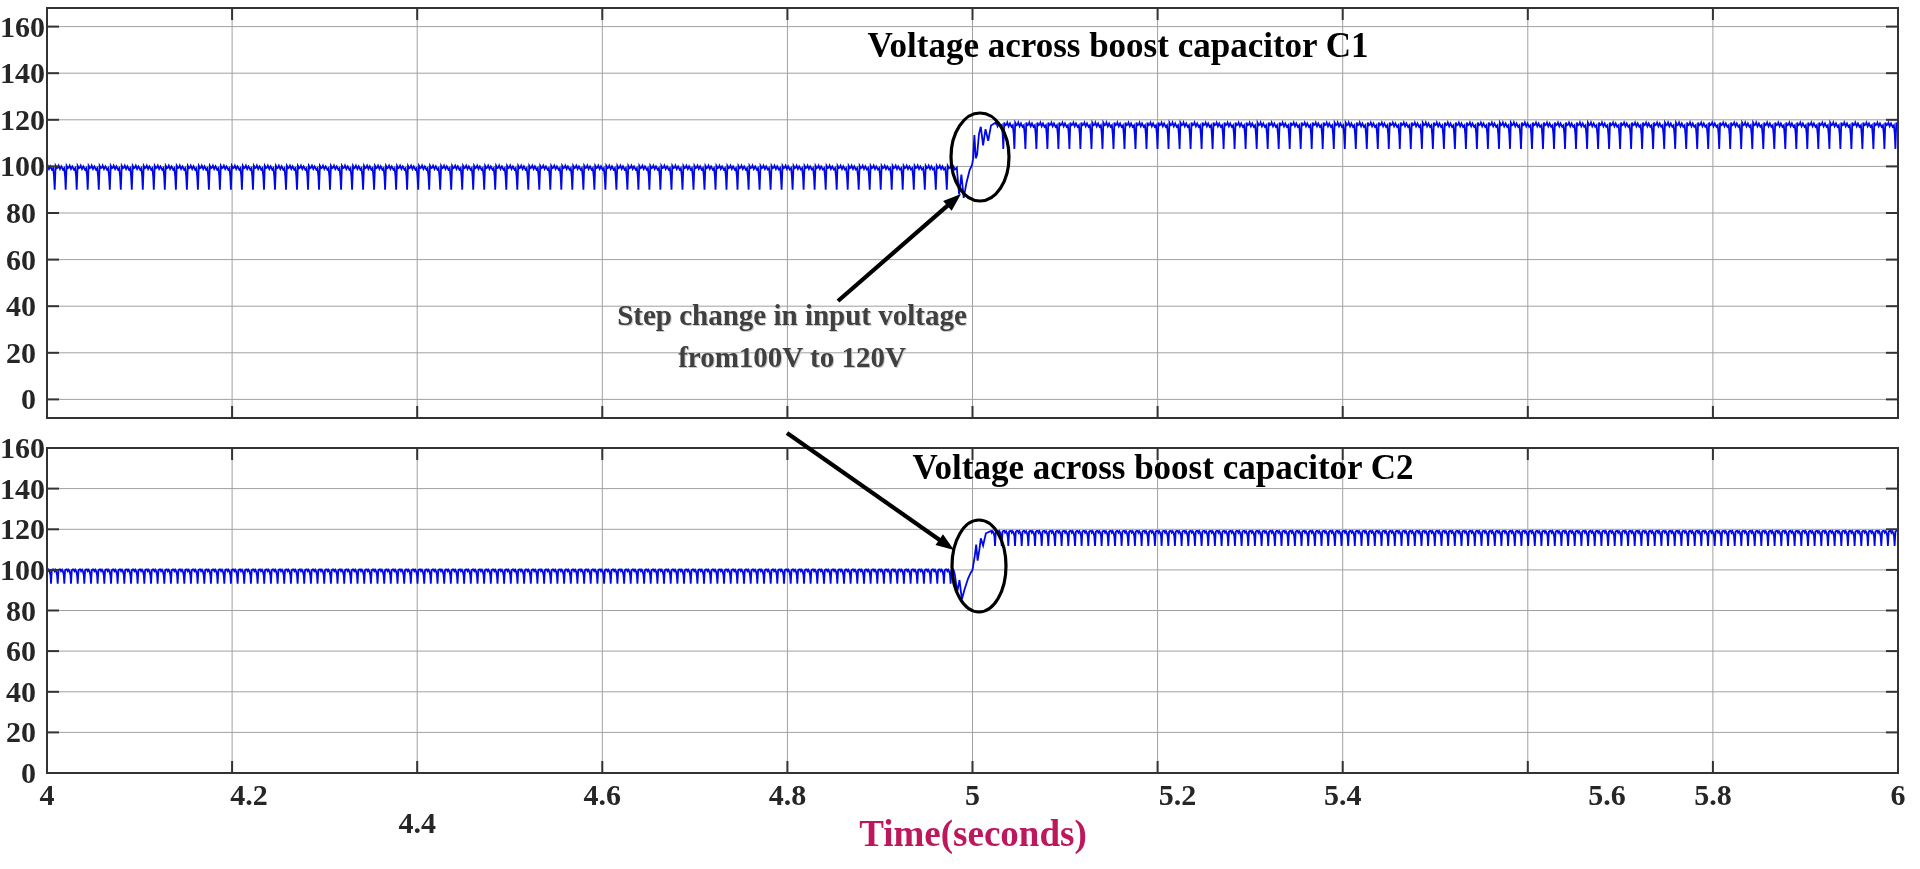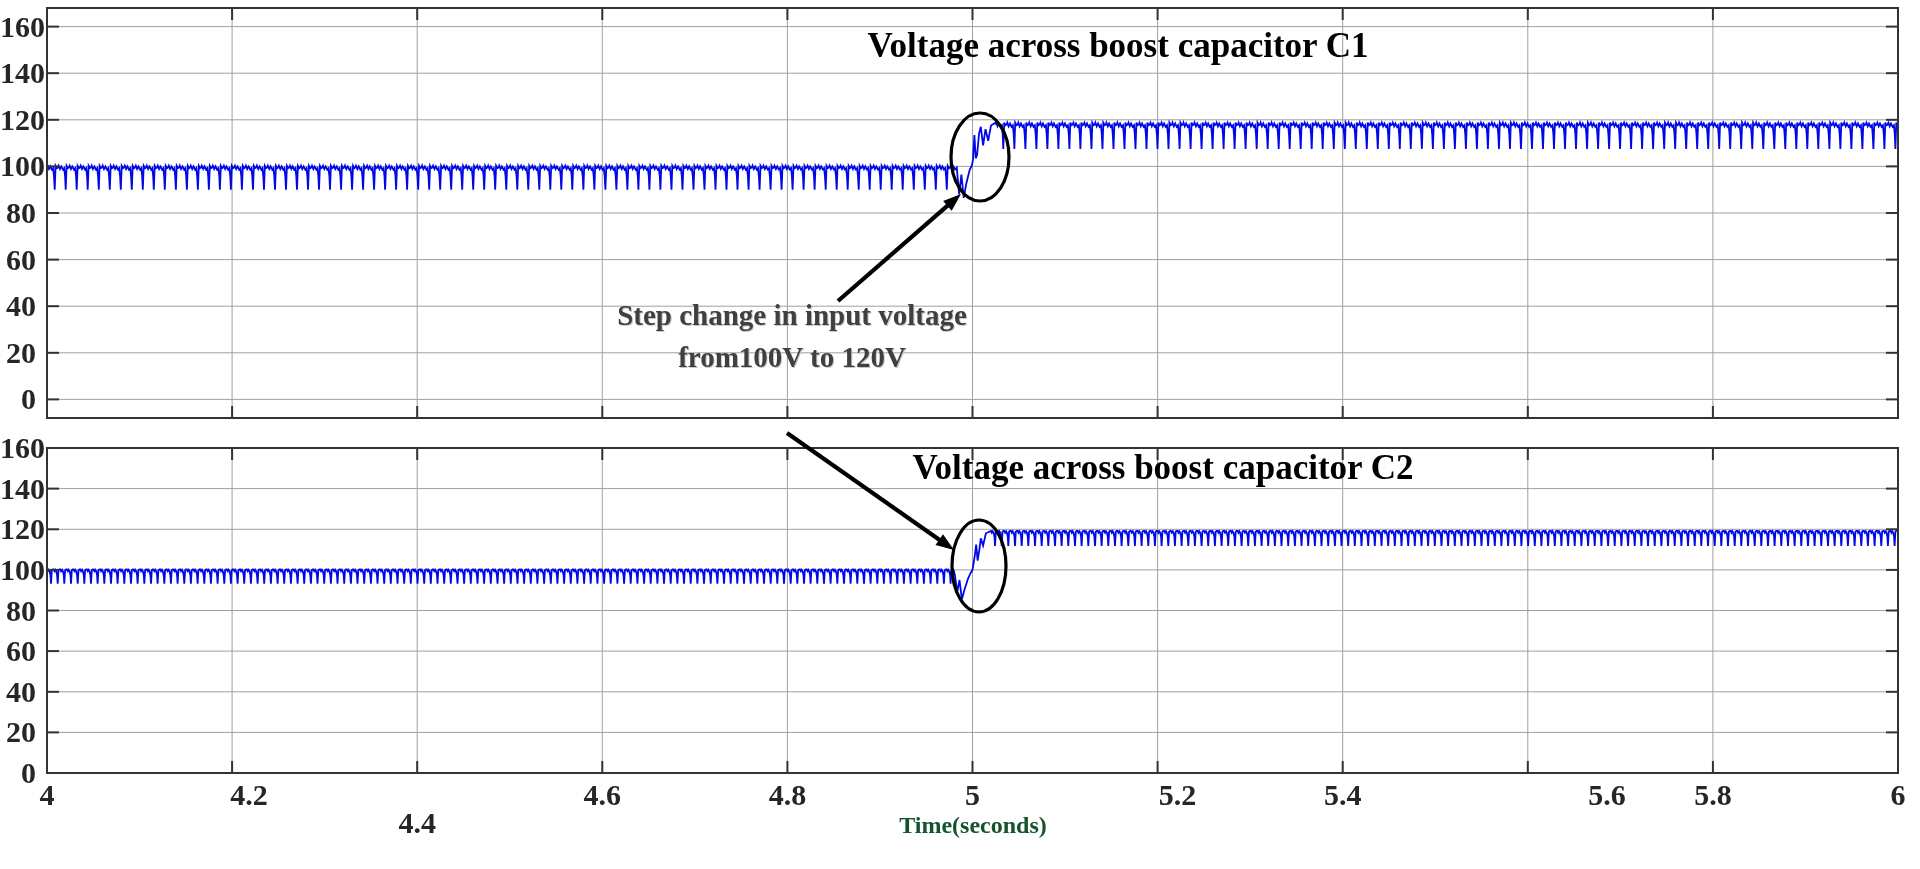--- a/index.html
+++ b/index.html
@@ -4,21 +4,21 @@
 <style>
   html,body{margin:0;padding:0;background:#ffffff;}
   .figure{position:relative;width:1920px;height:869px;background:#ffffff;overflow:hidden;
           font-family:"Liberation Serif", serif;}
   .figure svg{position:absolute;left:0;top:0;}
   .title{position:absolute;transform:translateX(-50%);white-space:nowrap;
          font-weight:bold;font-size:35px;color:#000000;}
   .ann{position:absolute;transform:translateX(-50%);white-space:nowrap;
        font-weight:bold;font-size:29px;color:#404040;text-shadow:1px 1px 0 #c9c9c9;}
   .xlabel{position:absolute;transform:translateX(-50%);white-space:nowrap;
-          font-weight:bold;font-size:24px;color:#14532d;}
+          font-weight:bold;font-size:37px;color:#be185d;}
   .ylab{position:absolute;width:36px;text-align:right;font-weight:bold;font-size:30px;
         color:#262626;line-height:1;}
   .xlab{position:absolute;transform:translateX(-50%);font-weight:bold;font-size:30px;
         color:#262626;line-height:1;white-space:nowrap;}
 </style>
 </head>
 <body>
 
 <div class="figure">
   <svg id="plots" width="1920" height="869">

